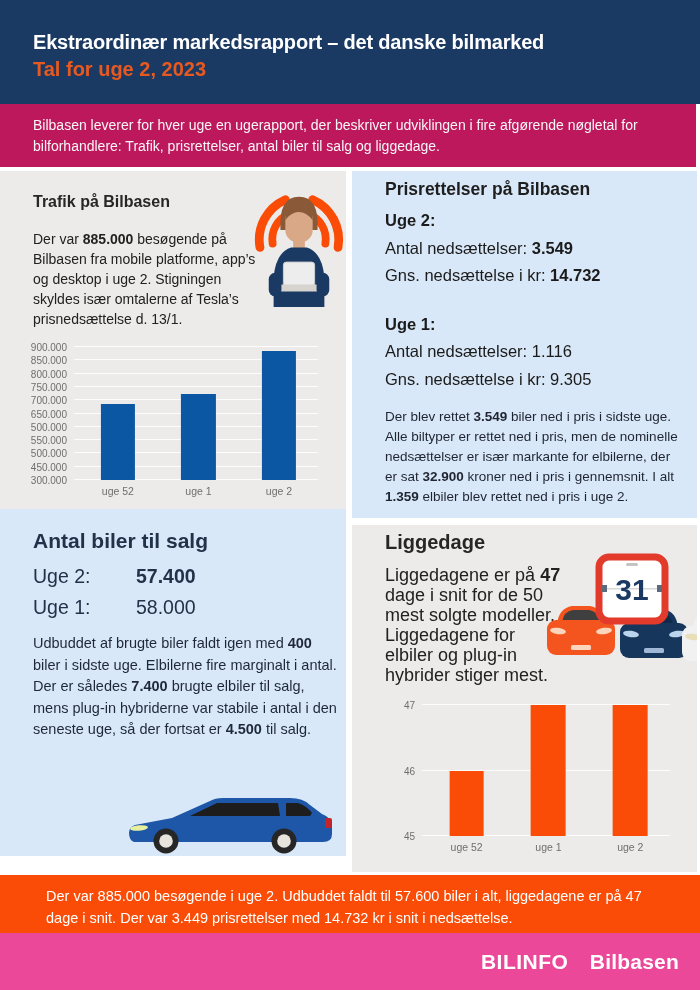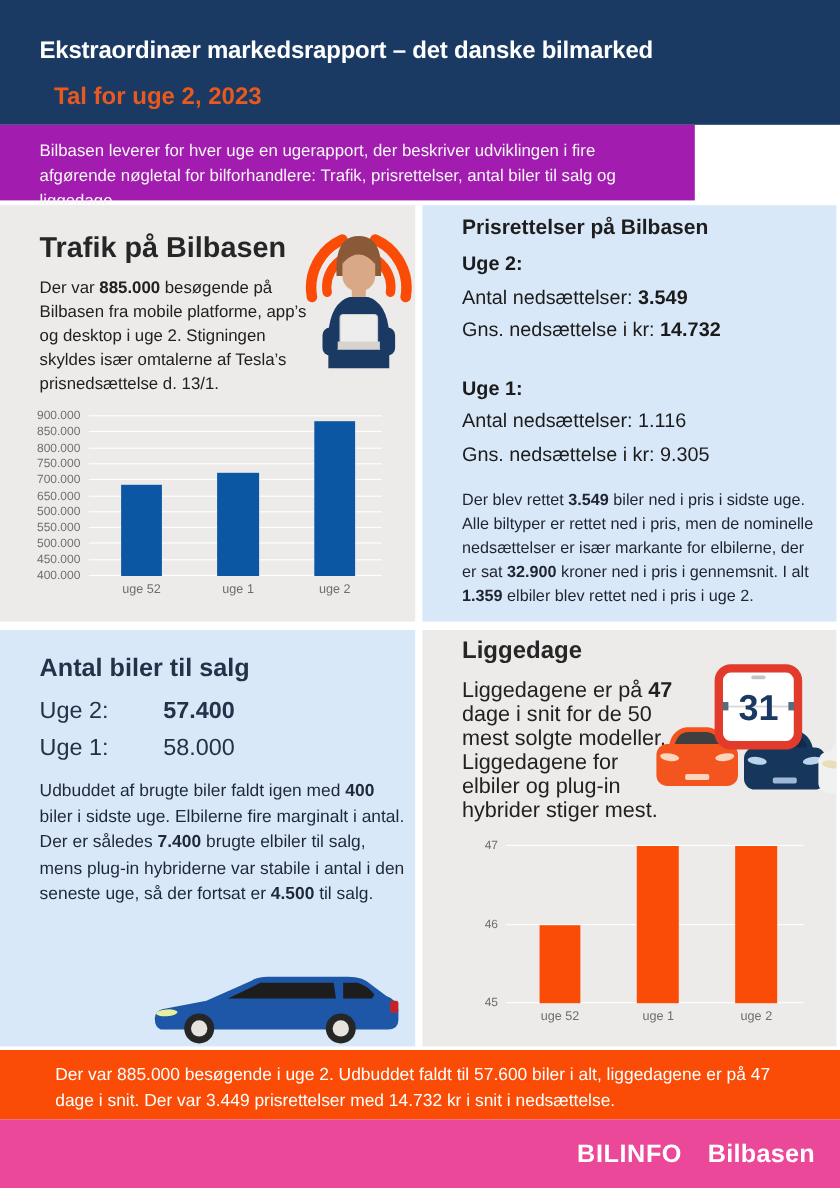--- a/index.html
+++ b/index.html
@@ -2,35 +2,35 @@
 <html><head>
 <meta charset="utf-8">
 <style>
   html,body{margin:0;padding:0;background:#fff;}
   .page{position:relative;width:700px;height:990px;background:#fff;overflow:hidden;
         font-family:"Liberation Sans","DejaVu Sans",sans-serif;color:#212121;}
 
   
   .topbar{position:absolute;left:0;top:0;width:700px;height:104px;background:#1B3A63;}
   .topbar h1{margin:0;padding:30px 0 0 33px;font-size:20px;line-height:24px;font-weight:bold;color:#fff;letter-spacing:-0.2px;}
-  .topbar h2{margin:12px;padding:4px 0 0 33px;font-size:20px;font-weight:bold;color:#E8591F;}
-
-  
-  .introbar{position:absolute;left:0;top:104px;width:579px;height:63px;background:#a21caf;}
+  .topbar h2{margin:0;padding:4px 0 0 33px;font-size:20px;font-weight:bold;color:#E8591F;}
+
+  
+  .introbar{position:absolute;left:0;top:104px;width:696px;height:63px;background:#be185d;}
   .introbar p{margin:0;padding:11px 38px 0 33px;font-size:14px;line-height:21px;color:#f6f6f6;}
 
   
   .quad{position:absolute;overflow:hidden;}
   .q-trafik{left:0;top:171px;width:346px;height:347px;background:#ECEBEA;}
   .q-pris{left:352px;top:171px;width:345px;height:347px;background:#D8E8F8;}
-  .q-antal{left:0;top:525px;width:346px;height:347px;background:#D8E8F8;}
+  .q-antal{left:0;top:509px;width:346px;height:347px;background:#D8E8F8;}
   .q-ligge{left:352px;top:525px;width:345px;height:347px;background:#ECEBEA;}
 
   .q-title{position:absolute;margin:0;font-weight:bold;color:#262626;}
-  .q-trafik .q-title{left:33px;top:22px;font-size:24px;}
+  .q-trafik .q-title{left:33px;top:22px;font-size:16px;}
   .q-pris .q-title{left:33px;top:8px;font-size:17.5px;color:#1e1e1e;}
   .q-antal .q-title{left:33px;top:20px;font-size:21px;color:#223349;}
   .q-ligge .q-title{left:33px;top:6px;font-size:20px;}
 
   .q-trafik .q-body{position:absolute;left:33px;top:58px;width:238px;margin:0;font-size:14px;line-height:20px;}
   .q-pris  .q-body{position:absolute;left:33px;top:236px;width:295px;margin:0;font-size:13.5px;line-height:20px;color:#1f2430;}
   .q-antal .q-body{position:absolute;left:33px;top:124px;width:308px;margin:0;font-size:14.5px;line-height:21.5px;color:#1f2838;}
   .q-ligge .q-body{position:absolute;left:33px;top:40px;width:178px;margin:0;font-size:18px;line-height:20px;}
   .q-body b{font-weight:bold;}
 
@@ -102,21 +102,21 @@
       <path d="M24 125 L24 95 Q26 69 42 64 L58 64 Q74 69 76 95 L76 125 Z" fill="#1B3A63"></path>
       <rect x="34" y="79" width="32" height="25" rx="3" fill="#EDEDED" stroke="#CFCFCF" stroke-width="1"></rect>
       <rect x="27" y="102" width="46" height="7" rx="3.5" fill="#D7D4D0"></rect>
       <rect x="19" y="90" width="13" height="24" rx="6.5" fill="#1B3A63"></rect>
       <rect x="68" y="90" width="13" height="24" rx="6.5" fill="#1B3A63"></rect>
     </svg>
 
     <div class="chart" id="chart-trafik">
       <div class="plot">
           <div class="gridline" style="bottom: 0%;"></div>
-          <div class="ytick" style="bottom: 0%;">400.000</div>
+          <div class="ytick" style="bottom: 0%;">300.000</div>
           <div class="gridline" style="bottom: 10%;"></div>
           <div class="ytick" style="bottom: 10%;">450.000</div>
           <div class="gridline" style="bottom: 20%;"></div>
           <div class="ytick" style="bottom: 20%;">500.000</div>
           <div class="gridline" style="bottom: 30%;"></div>
           <div class="ytick" style="bottom: 30%;">550.000</div>
           <div class="gridline" style="bottom: 40%;"></div>
           <div class="ytick" style="bottom: 40%;">500.000</div>
           <div class="gridline" style="bottom: 50%;"></div>
           <div class="ytick" style="bottom: 50%;">650.000</div>

